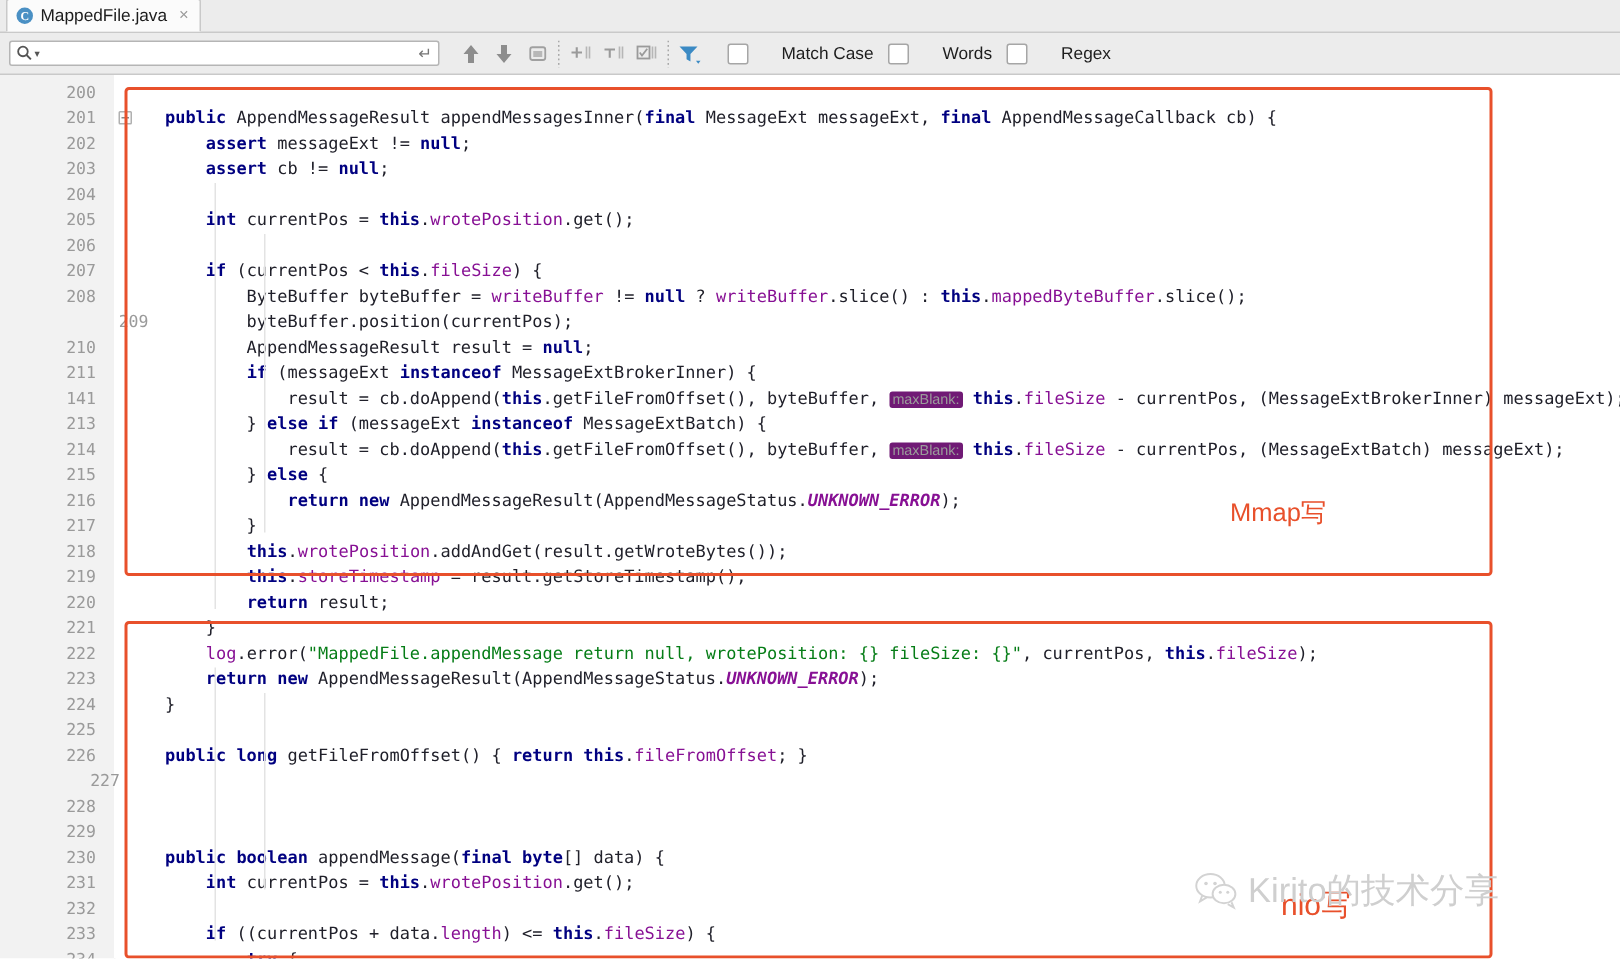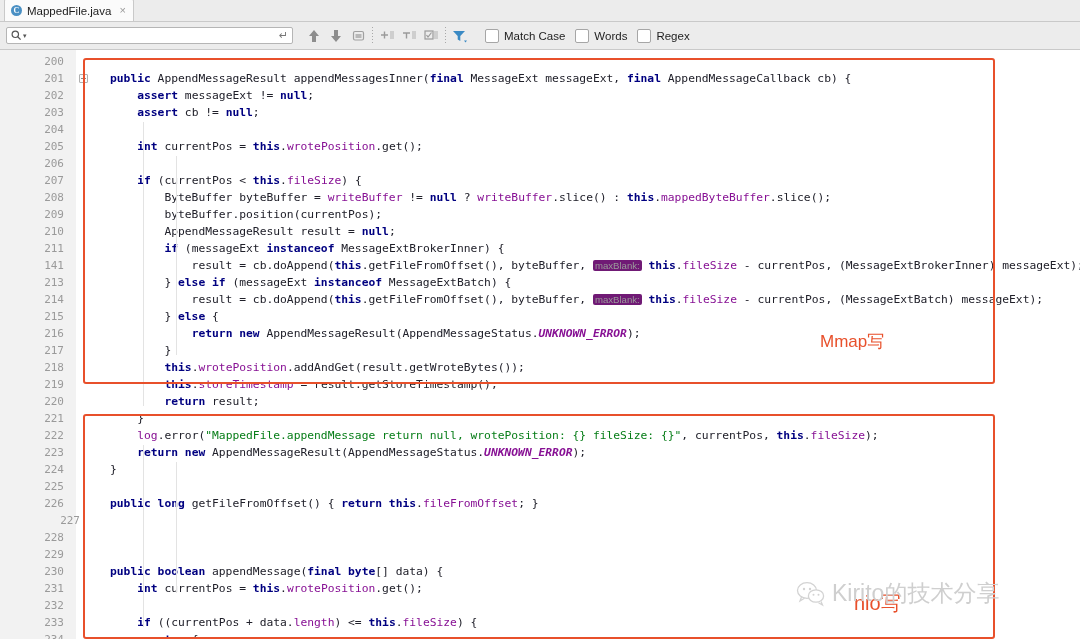--- a/index.html
+++ b/index.html
@@ -56,21 +56,21 @@
   .tb-btn{
     width:22px;height:22px;display:flex;align-items:center;justify-content:center;
     color:#7c7c7c;font-size:13px;
   }
   .tb-sep{
     width:1px;height:18px;margin:0 3px;
     background-image:linear-gradient(to bottom,#a8a8a8 50%,transparent 50%);
     background-size:1px 3px;
   }
   .filter-icon{color:#4a90c4;}
-  .cb-group{display:flex;align-items:center;gap:5px;margin-left:14px;}
+  .cb-group{display:flex;align-items:center;gap:22px;margin-left:14px;}
   .cb{
     width:12px;height:12px;background:#fff;border:1px solid #a6a6a6;border-radius:2px;
     flex:0 0 auto;
   }
   .cb-label{font-size:11.5px;color:#1d1d1d;margin-right:10px;}
 
   
   .editor{position:relative;height:589px;background:#fff;overflow:hidden;}
   .gutter{
     position:absolute;left:0;top:0;width:76px;height:100%;
@@ -231,21 +231,21 @@
     <div id="gutter-lines">
         <div class="gline" style="top: 3px;">200</div>
         <div class="gline" style="top: 20px;">201</div>
         <div class="gline" style="top: 37px;">202</div>
         <div class="gline" style="top: 54px;">203</div>
         <div class="gline" style="top: 71px;">204</div>
         <div class="gline" style="top: 88px;">205</div>
         <div class="gline" style="top: 105px;">206</div>
         <div class="gline" style="top: 122px;">207</div>
         <div class="gline" style="top: 139px;">208</div>
-        <div class="gline" style="top: 156px;">209</div>
+        <div class="gline" style="top: 156px; margin-left: 35px;">209</div>
         <div class="gline" style="top: 173px;">210</div>
         <div class="gline" style="top: 190px;">211</div>
         <div class="gline" style="top: 207px;">141</div>
         <div class="gline" style="top: 224px;">213</div>
         <div class="gline" style="top: 241px;">214</div>
         <div class="gline" style="top: 258px;">215</div>
         <div class="gline" style="top: 275px;">216</div>
         <div class="gline" style="top: 292px;">217</div>
         <div class="gline" style="top: 309px;">218</div>
         <div class="gline" style="top: 326px;">219</div>

